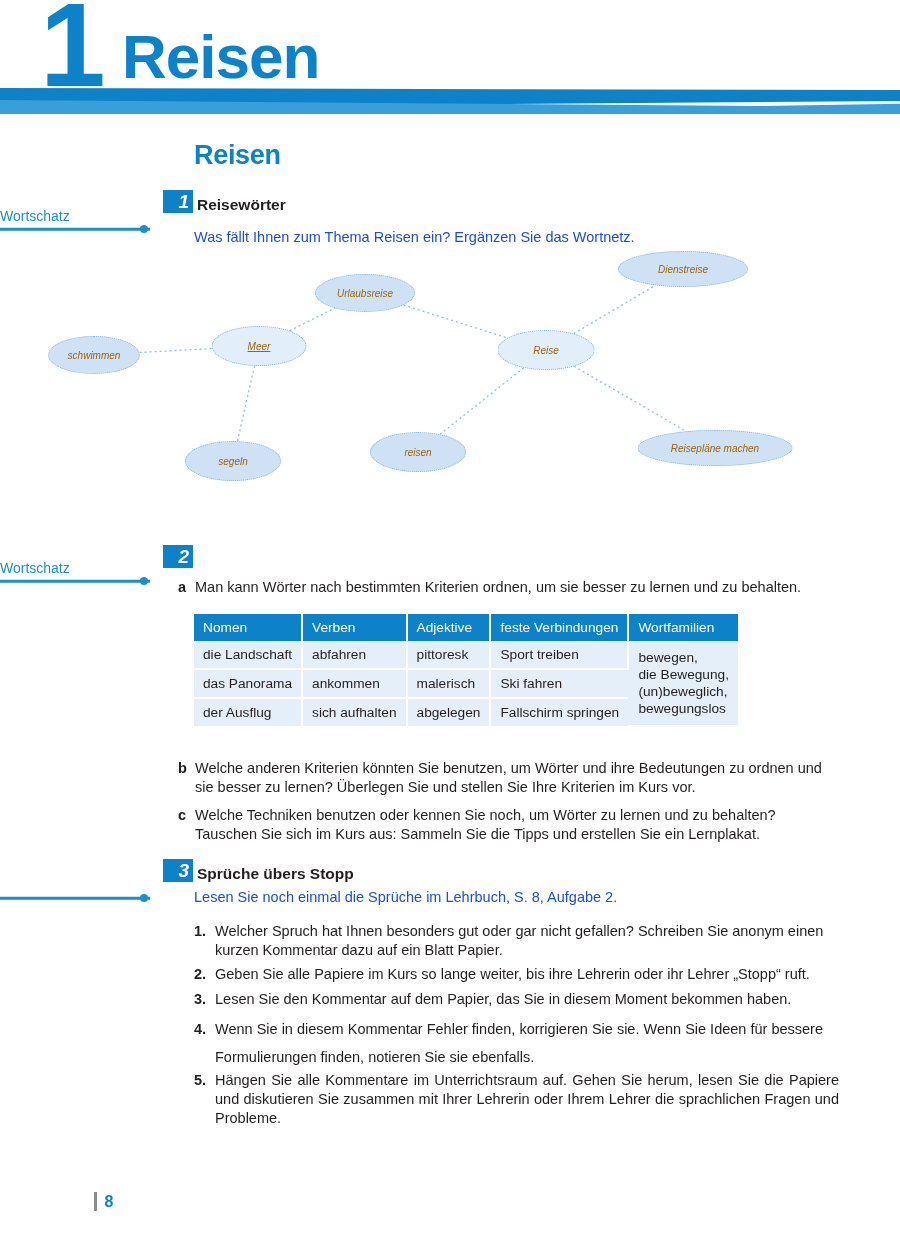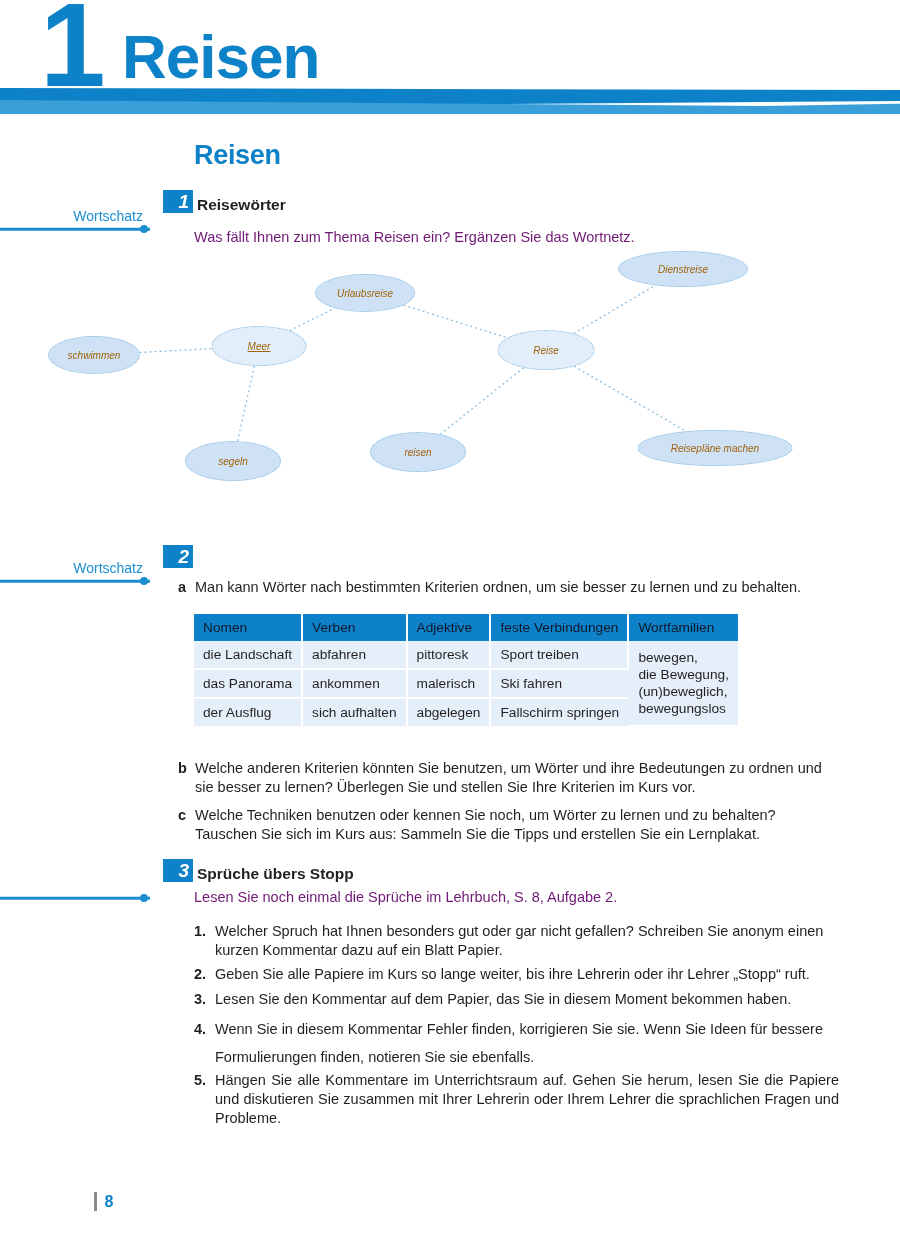--- a/index.html
+++ b/index.html
@@ -47,49 +47,49 @@
   .skill-tag{position:absolute;width:170px;}
   .skill-tag .tag-line{
     position:absolute;left:0;top:50%;width:150px;height:2.5px;background:#1b8ed0;
     transform:translateY(-50%);
   }
   .skill-tag .tag-dot{
     position:absolute;left:140px;top:50%;width:8px;height:8px;border-radius:50%;
     background:#1b8ed0;transform:translate(0,-50%);
   }
   .skill-tag .tag-text{
-    position:relative;text-align:right;width:143px;color:#1b8ed0;font-size:14px;
+    position:relative;width:143px;color:#1b8ed0;font-size:14px;
     line-height:19px;
   }
   .skill-tag.one-line .tag-text{transform:translateY(-11px);}
   .skill-tag.two-line .tag-text span{display:block;}
   .skill-tag.two-line .tag-text span:first-child{transform:translateY(-10px);}
   .skill-tag.two-line .tag-text span:last-child{transform:translateY(10px);}
   
-  .para{position:absolute;font-size:14.5px;line-height:19px;color:#701a75;}
+  .para{position:absolute;font-size:14.5px;line-height:19px;color:#1d4ed8;}
   .item{position:absolute;display:flex;font-size:14.5px;line-height:19px;}
   .item-marker{font-weight:bold;min-width:17px;flex:none;}
   .item-marker.num{min-width:21px;}
   .item-body{flex:1;}
   
   .wordnet{position:absolute;left:0;top:0;width:900px;height:0;}
   .wordnet svg{position:absolute;left:0;top:0;overflow:visible;}
   .node{
     position:absolute;transform:translate(-50%,-50%);
     border:1.6px dotted #7fb8e0;border-radius:50%;
     background:#cfe2f5;
     display:flex;align-items:center;justify-content:center;
     color:#a16207;font-style:italic;font-size:10px;white-space:nowrap;
     box-sizing:border-box;
   }
   .node.pale{background:#e2eefa;}
   
   .crit-table{position:absolute;border-collapse:collapse;font-size:13.7px;}
   .crit-table th{
-    background:#0d82c8;color:#0f172a;font-weight:normal;text-align:left;
+    background:#0d82c8;color:#ffffff;font-weight:normal;text-align:left;
     padding:6px 9px;border-right:2px solid #ffffff;white-space:nowrap;
   }
   .crit-table th:last-child{border-right:none;margin-top:37px;}
   .crit-table td{
     background:#e4eff9;padding:6px 9px;border-right:2px solid #ffffff;
     border-bottom:2px solid #ffffff;white-space:nowrap;vertical-align:middle;
   }
   .crit-table td:last-child{border-right:none;}
   .crit-table tr:last-child td{border-bottom:none;}
   .crit-table td.family{vertical-align:middle;line-height:17px;white-space:normal;}

